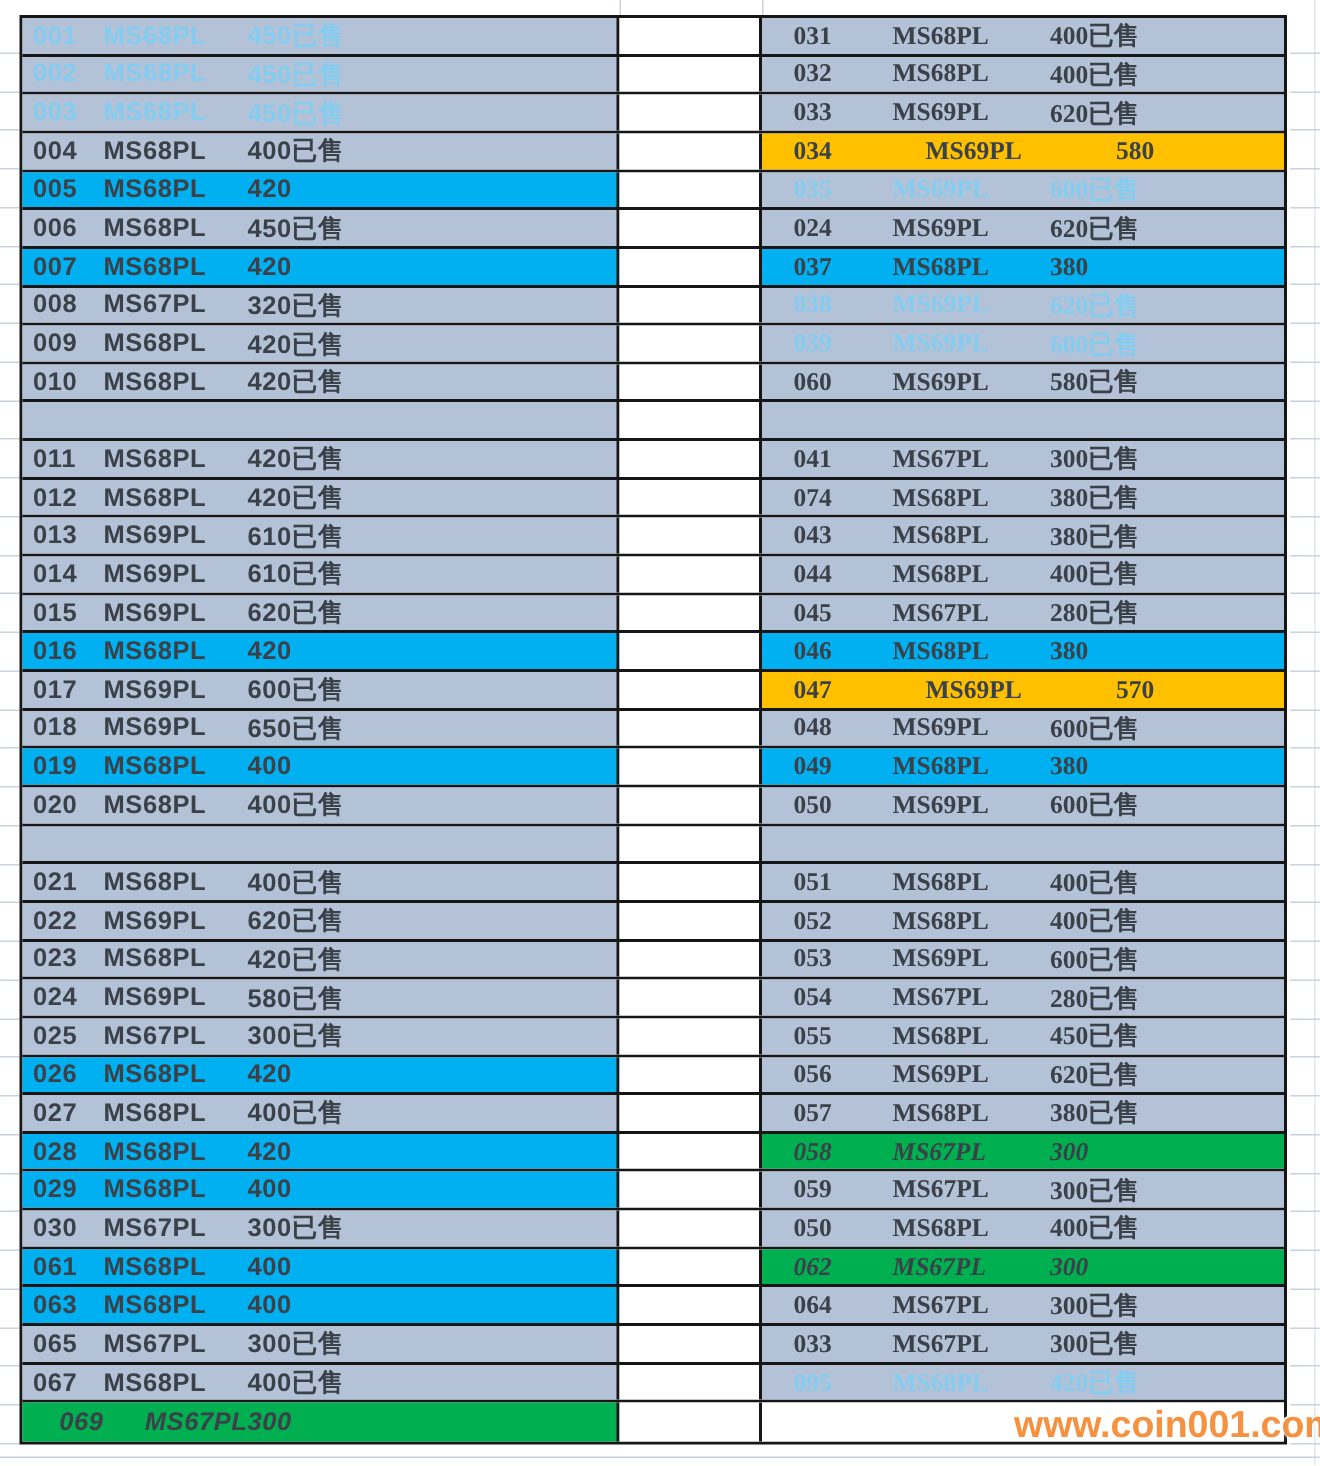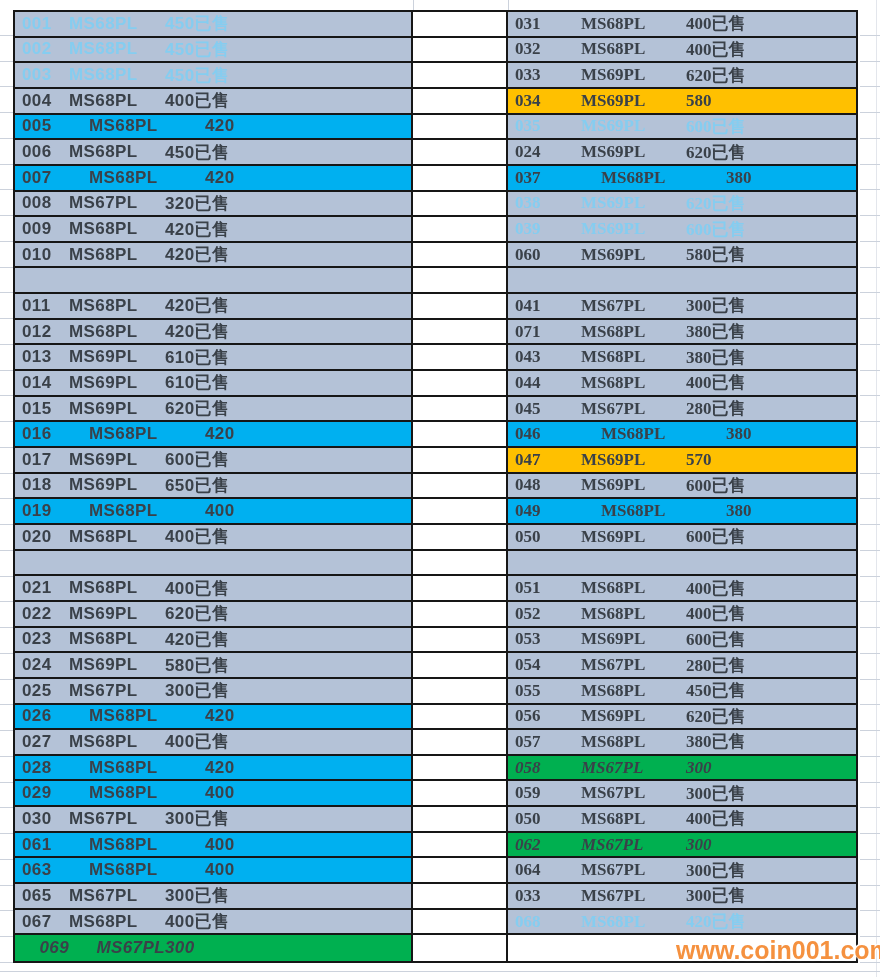--- a/index.html
+++ b/index.html
@@ -24,29 +24,29 @@
   
   .grid{position:absolute;left:13px;top:10px;width:845px;height:953px;
         box-sizing:border-box;border:2px solid var(--border);
         display:grid;grid-template-rows:repeat(37,1fr);}
   .row{display:flex;box-sizing:border-box;border-bottom:2px solid var(--border);min-height:0;}
   .row:last-child{border-bottom:none;text-align:right;}
   .cell{box-sizing:border-box;display:flex;align-items:center;overflow:hidden;white-space:nowrap;}
   .cell-left{width:398px;border-right:2px solid var(--border);padding-left:7px;
              font-weight:bold;font-size:17px;letter-spacing:.4px;}
   .cell-mid{width:95px;background:var(--bg-white);border-right:2px solid var(--border);}
-  .cell-right{flex:1;padding-left:7px;font-family:"Liberation Serif","DejaVu Serif",serif;
+  .cell-right{flex:1;padding-left:21px;font-family:"Liberation Serif","DejaVu Serif",serif;
               font-weight:bold;font-size:17px;}
   .cell-left .num{width:47px;}
   .cell-left .grade{width:96px;}
   .cell-right .num{width:66px;}
   .cell-right .grade{width:105px;}
   .bg-normal{background:var(--bg-normal);}
-  .bg-cyan{background:var(--bg-cyan);gap:20px;}
-  .bg-orange{background:var(--bg-orange);}
+  .bg-cyan{background:var(--bg-cyan);}
+  .bg-orange{background:var(--bg-orange);gap:22px;}
   .bg-green{background:var(--bg-green);font-style:italic;}
   .bg-white{background:var(--bg-white);}
   .fg-dark{color:var(--fg-dark);}
   .fg-light{color:var(--fg-light);}
 
   .watermark{position:absolute;left:676px;top:936px;width:200px;height:26px;
              font-size:25px;font-weight:bold;color:var(--wm);letter-spacing:0px;
              text-shadow:0 0 3px #fff,0 0 2px #fff,1px 1px 0 #fff,-1px -1px 0 #fff;}
 </style>
 </head>
@@ -295,21 +295,21 @@
         </div>
       </div>
       <div class="row">
         <div class="cell cell-left bg-normal fg-dark">
           <span class="num">012</span>
           <span class="grade">MS68PL</span>
           <span class="price">420已售</span>
         </div>
         <div class="cell cell-mid"></div>
         <div class="cell cell-right bg-normal fg-dark">
-          <span class="num">071</span>
+          <span class="num">074</span>
           <span class="grade">MS68PL</span>
           <span class="price">380已售</span>
         </div>
       </div>
       <div class="row">
         <div class="cell cell-left bg-normal fg-dark">
           <span class="num">013</span>
           <span class="grade">MS69PL</span>
           <span class="price">610已售</span>
         </div>
@@ -594,21 +594,21 @@
         </div>
       </div>
       <div class="row">
         <div class="cell cell-left bg-normal fg-dark">
           <span class="num">067</span>
           <span class="grade">MS68PL</span>
           <span class="price">400已售</span>
         </div>
         <div class="cell cell-mid"></div>
         <div class="cell cell-right bg-normal fg-light">
-          <span class="num">068</span>
+          <span class="num">095</span>
           <span class="grade">MS68PL</span>
           <span class="price">420已售</span>
         </div>
       </div>
       <div class="row">
         <div class="cell cell-left bg-green fg-dark">
           <span class="num">069</span>
           <span class="grade">MS67PL</span>
           <span class="price">300</span>
         </div>

